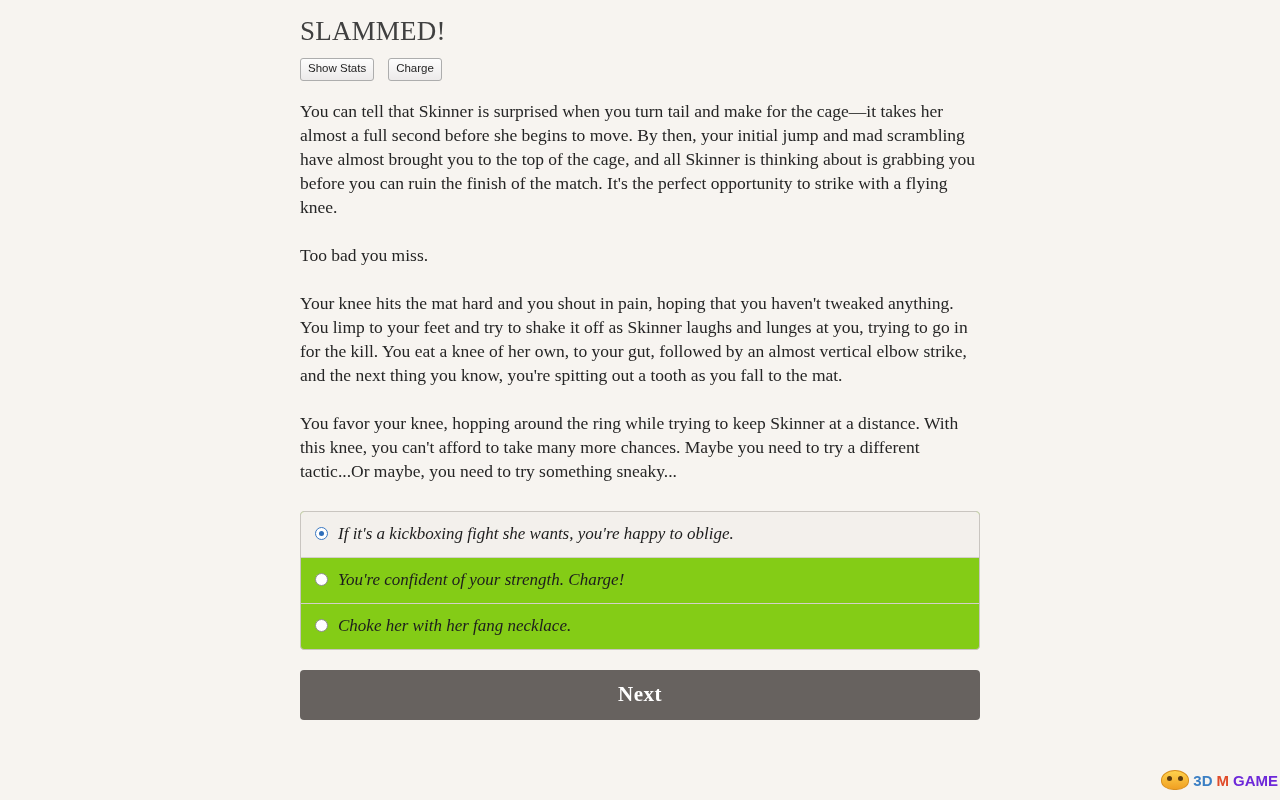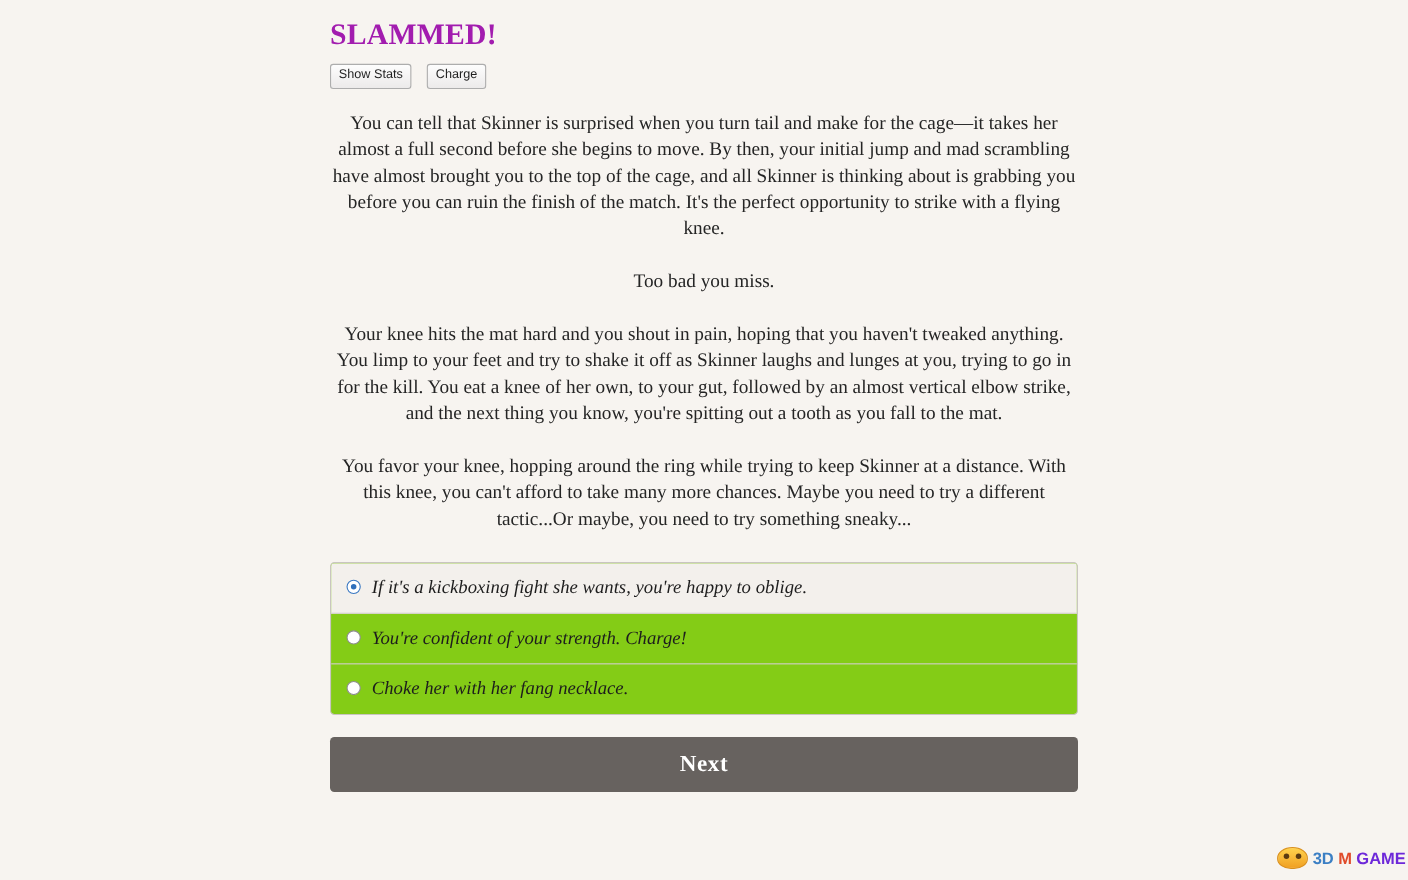--- a/index.html
+++ b/index.html
@@ -17,25 +17,25 @@
   }
   .page {
     position: absolute;
     left: 300px;
     top: 0;
     width: 680px;
   }
   .game-title {
     font-family: "Liberation Serif", serif;
     font-size: 27px;
-    font-weight: bold;
+    font-weight: normal;
     letter-spacing: 0.2px;
     margin: 0;
     padding: 16px 0 0 0;
-    color: #a21caf;
+    color: #404040;
   }
   .button-bar {
     margin-top: 11px;
     display: flex;
     gap: 14px;
     align-items: center;
   }
   .small-btn {
     font-family: "Liberation Sans", sans-serif;
     font-size: 11.5px;
@@ -48,21 +48,20 @@
     cursor: pointer;
   }
   .story {
     margin-top: 18px;
     font-size: 17.5px;
     line-height: 24px;
     color: #252525;
   }
   .story p {
     margin: 0 0 24px 0;
-    text-align: center;
   }
   .story p:last-child {
     margin-bottom: 0;
   }
   .choices {
     margin-top: 28px;
     border: 1px solid #c9c5c0;
     border-radius: 4px;
     background: #84cc16;
     overflow: hidden;

